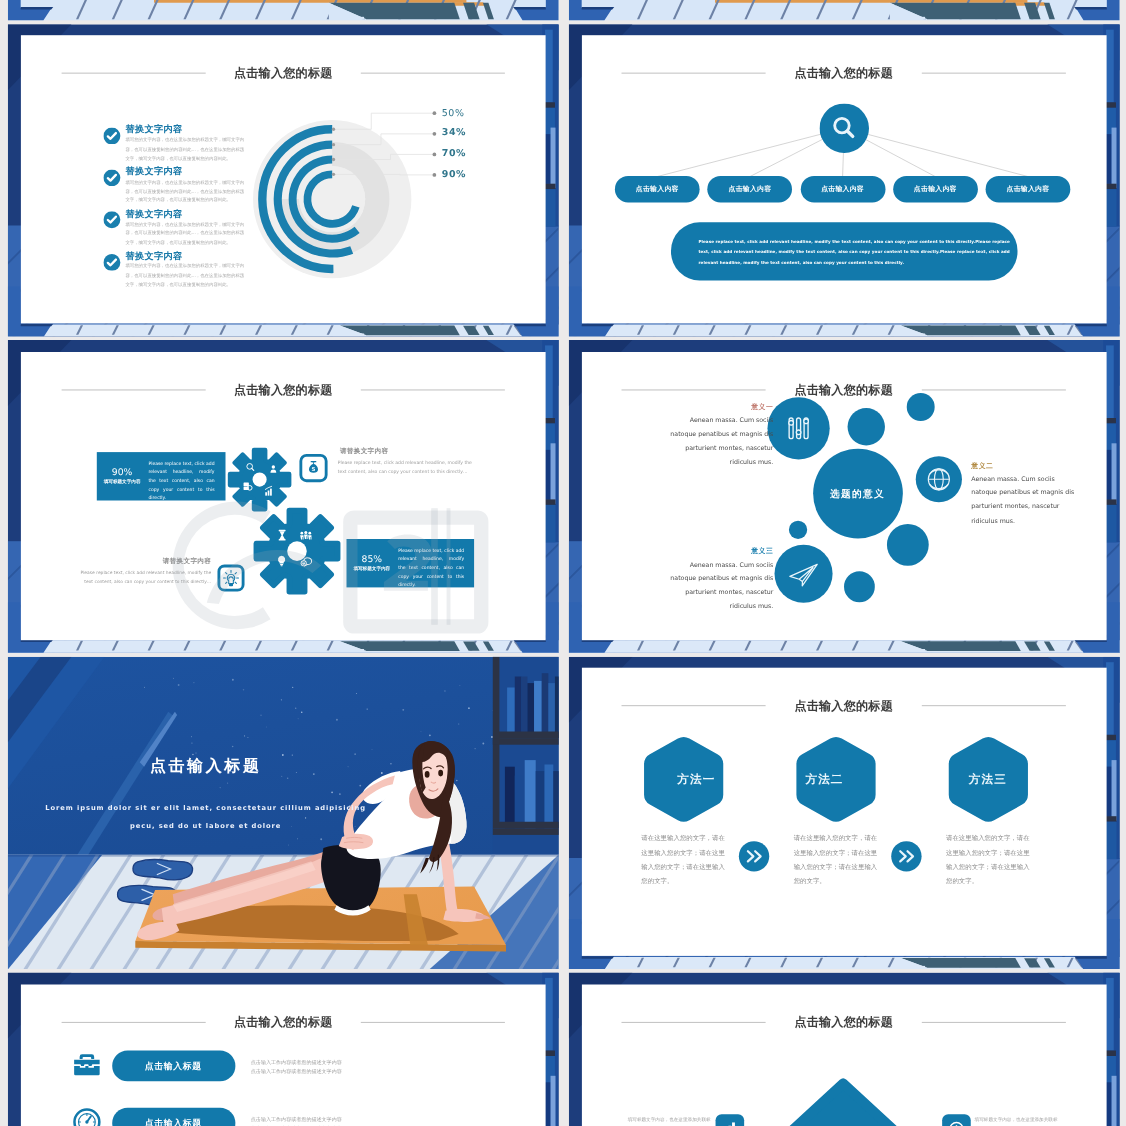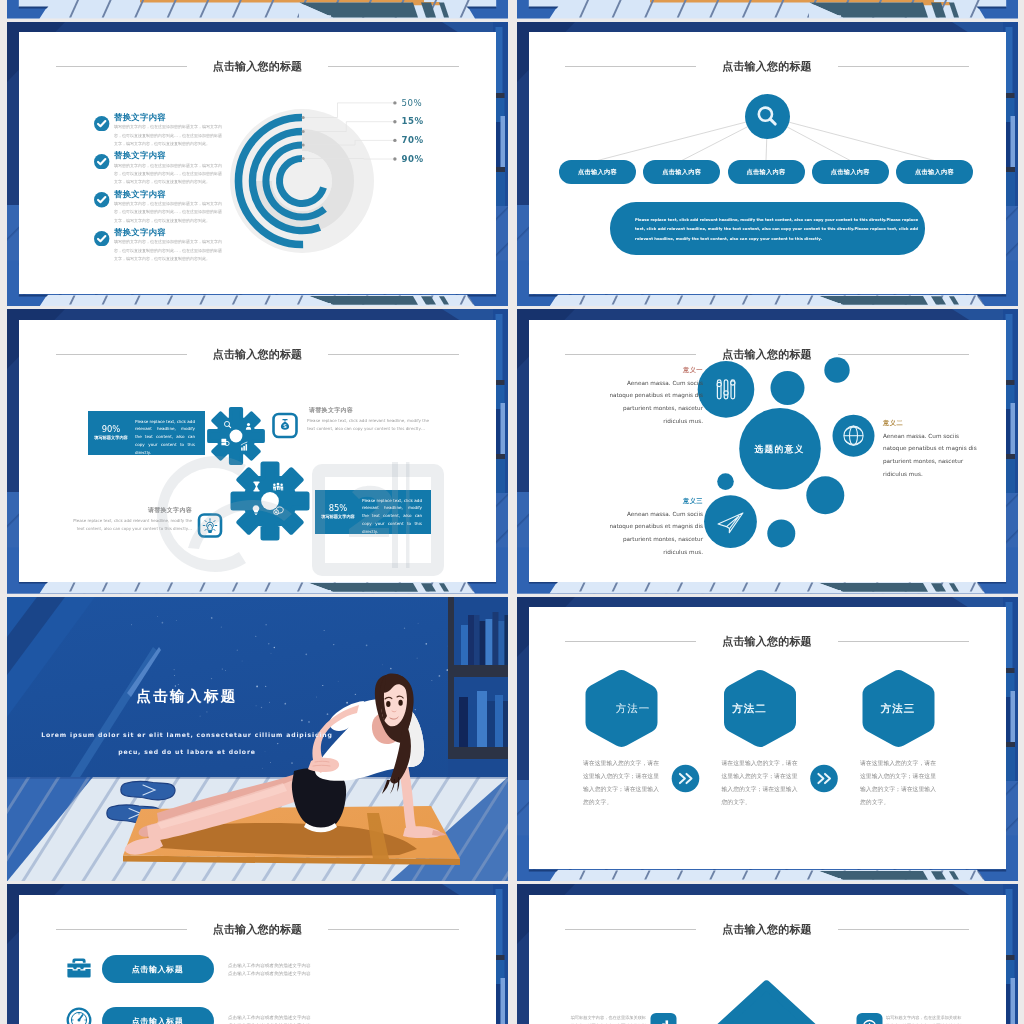--- a/index.html
+++ b/index.html
@@ -170,21 +170,21 @@
         <circle cx="296.2" cy="109.5" r="1.5" fill="#9b9b9b"></circle>
         <circle cx="387.9" cy="99.7" r="1.7" fill="#8f8f8f"></circle>
         <polyline points="296.6,123.0 348.0,123.0 348.0,118.4 387.9,118.4" fill="none" stroke="#e3e3e3" stroke-width="0.75"></polyline>
         <circle cx="296.2" cy="123.0" r="1.5" fill="#9b9b9b"></circle>
         <circle cx="387.9" cy="118.4" r="1.7" fill="#8f8f8f"></circle>
         <polyline points="296.6,136.5 356.5,136.5 356.5,137.0 387.9,137.0" fill="none" stroke="#e3e3e3" stroke-width="0.75"></polyline>
         <circle cx="296.2" cy="136.5" r="1.5" fill="#9b9b9b"></circle>
         <circle cx="387.9" cy="137.0" r="1.7" fill="#8f8f8f"></circle>
       </svg>
       <div class="abs dv" style="left:394.6px;top:76.0px;font-size:8.6px;font-weight:normal;color:#31768c;letter-spacing:.5px">50%</div>
-      <div class="abs dv" style="left:394.6px;top:94.8px;font-size:8.6px;font-weight:bold;color:#31768c;letter-spacing:.5px">15%</div>
+      <div class="abs dv" style="left:394.6px;top:94.8px;font-size:8.6px;font-weight:bold;color:#31768c;letter-spacing:.5px">34%</div>
       <div class="abs dv" style="left:394.6px;top:113.5px;font-size:8.6px;font-weight:bold;color:#31768c;letter-spacing:.5px">70%</div>
       <div class="abs dv" style="left:394.6px;top:132.1px;font-size:8.6px;font-weight:bold;color:#31768c;letter-spacing:.5px">90%</div>
     </div>
     <div class="slide" style="left:516.5px;top:21.5px;width:501.0px;height:284.5px;">
       <svg class="bgsvg" width="501.0" height="284.5" viewBox="0 0 501.0 284.5">
         <defs>
           <pattern id="sthub-" width="25.5" height="25.5" patternUnits="userSpaceOnUse" patternTransform="rotate(45)">
             <rect width="25.5" height="25.5" fill="#3566b2"></rect>
             <rect x="0" y="0" width="1.6" height="25.5" fill="#2a559b"></rect>
           </pattern>
@@ -574,21 +574,21 @@
           </g>
         </g>
         <circle cx="307.0" cy="181.5" r="13.8" fill="#1279ab"></circle>
         <g transform="translate(307.0,181.5)">
           <g fill="none" stroke="#e8f5fb" stroke-width="2.0" stroke-linecap="round" stroke-linejoin="round">
             <polyline points="-5.6,-4.6 -0.6,0 -5.6,4.6"></polyline>
             <polyline points="1.0,-4.6 6.0,0 1.0,4.6"></polyline>
           </g>
         </g>
       </svg>
-      <div class="abs dv" style="left:68.5px;top:105.5px;width:96px;text-align:center;font-size:10.5px;font-weight:normal;color:#eaf6fc;letter-spacing:1px">方法一</div>
+      <div class="abs dv" style="left:68.5px;top:105.5px;width:96px;text-align:center;font-size:10.5px;font-weight:bold;color:#eaf6fc;letter-spacing:1px">方法一</div>
       <div class="abs dv" style="left:66.5px;top:160.5px;width:76px;font-size:5.85px;line-height:2.2;color:#8a8a8a;text-align:justify">请在这里输入您的文字，请在这里输入您的文字；请在这里输入您的文字；请在这里输入您的文字。</div>
       <div class="abs dv" style="left:207.0px;top:105.5px;width:52px;text-align:center;font-size:10.5px;font-weight:bold;color:#eaf6fc;letter-spacing:1px">方法二</div>
       <div class="abs dv" style="left:205.0px;top:160.5px;width:76px;font-size:5.85px;line-height:2.2;color:#8a8a8a;text-align:justify">请在这里输入您的文字，请在这里输入您的文字；请在这里输入您的文字；请在这里输入您的文字。</div>
       <div class="abs dv" style="left:345.5px;top:105.5px;width:72px;text-align:center;font-size:10.5px;font-weight:bold;color:#eaf6fc;letter-spacing:1px">方法三</div>
       <div class="abs dv" style="left:343.5px;top:160.5px;width:76px;font-size:5.85px;line-height:2.2;color:#8a8a8a;text-align:justify">请在这里输入您的文字，请在这里输入您的文字；请在这里输入您的文字；请在这里输入您的文字。</div>
     </div>
     <div class="slide" style="left:7.0px;top:884.0px;width:501.0px;height:284.5px;">
       <svg class="bgsvg" width="501.0" height="284.5" viewBox="0 0 501.0 284.5">
         <defs>
           <pattern id="sticon" width="25.5" height="25.5" patternUnits="userSpaceOnUse" patternTransform="rotate(45)">

